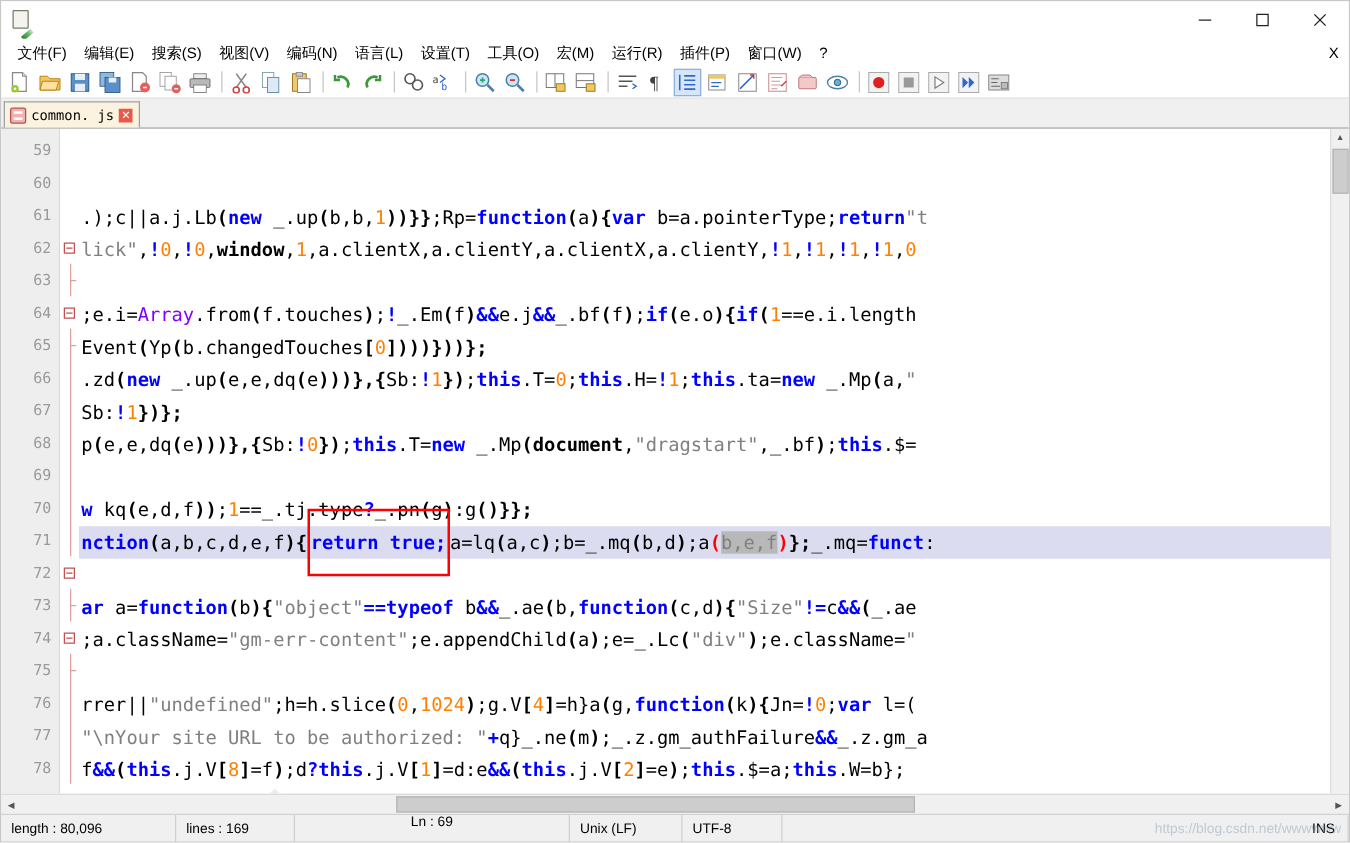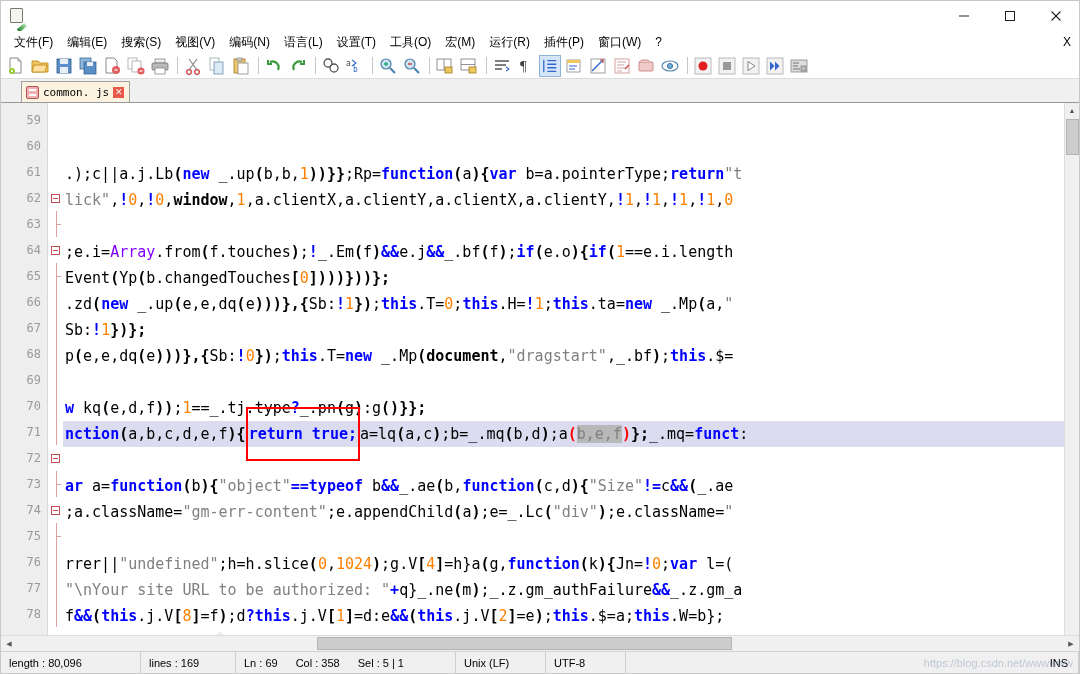--- a/index.html
+++ b/index.html
@@ -116,21 +116,21 @@
   }
   .tb svg { display: block; }
 
   
   .tabbar {
     height: 24px;
     flex: 0 0 24px;
     background: #f0f0f0;
     display: flex;
     align-items: flex-end;
-    padding-left: 20px;
+    padding-left: 2px;
     border-bottom: 1px solid #999;
   }
   .tab {
     height: 21px;
     display: flex;
     align-items: center;
     padding: 0 5px 0 4px;
     background: #fbf3df;
     border: 1px solid #a0a0a0;
     border-bottom: none;
@@ -352,21 +352,21 @@
     display: flex;
     align-items: center;
     padding: 0 8px;
     white-space: nowrap;
     border-right: 1px solid #cfcfcf;
   }
   .sb-cell:last-child { border-right: none; }
   .sb-doc { width: 390px; }
   .sb-len { width: 140px; }
   .sb-lines { width: 95px; }
-  .sb-caret { width: 220px; display: flex; gap: 18px; }
+  .sb-caret { width: 220px; display: flex; gap: 18px; flex-direction: column; }
   .sb-eol { width: 90px; }
   .sb-enc { width: 80px; }
   .sb-ins { flex: 1 1 auto; justify-content: flex-end; padding-right: 10px; }
 </style>
 </head>
 <body>
 
 <div id="app">
 
   <div class="titlebar">

